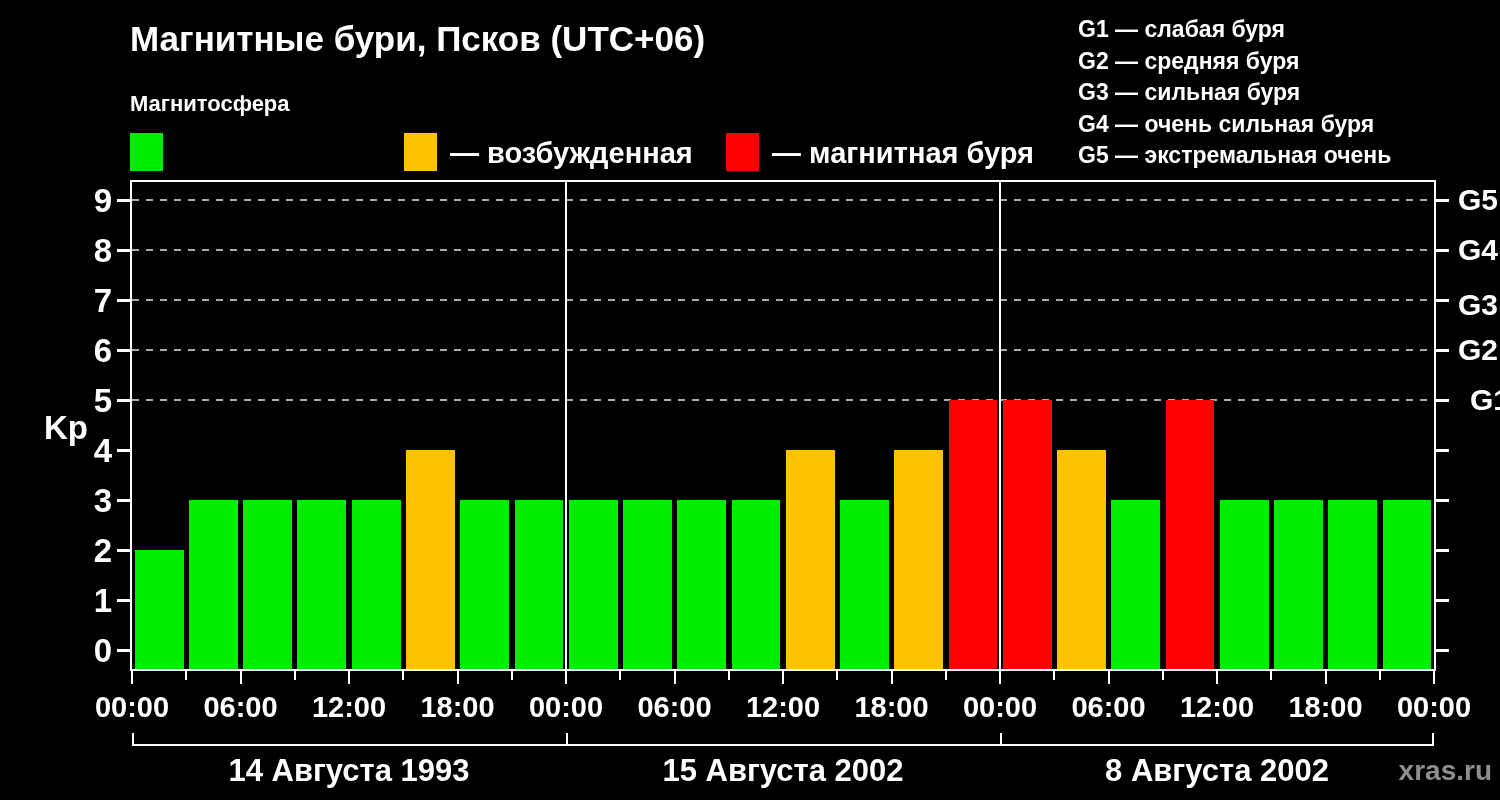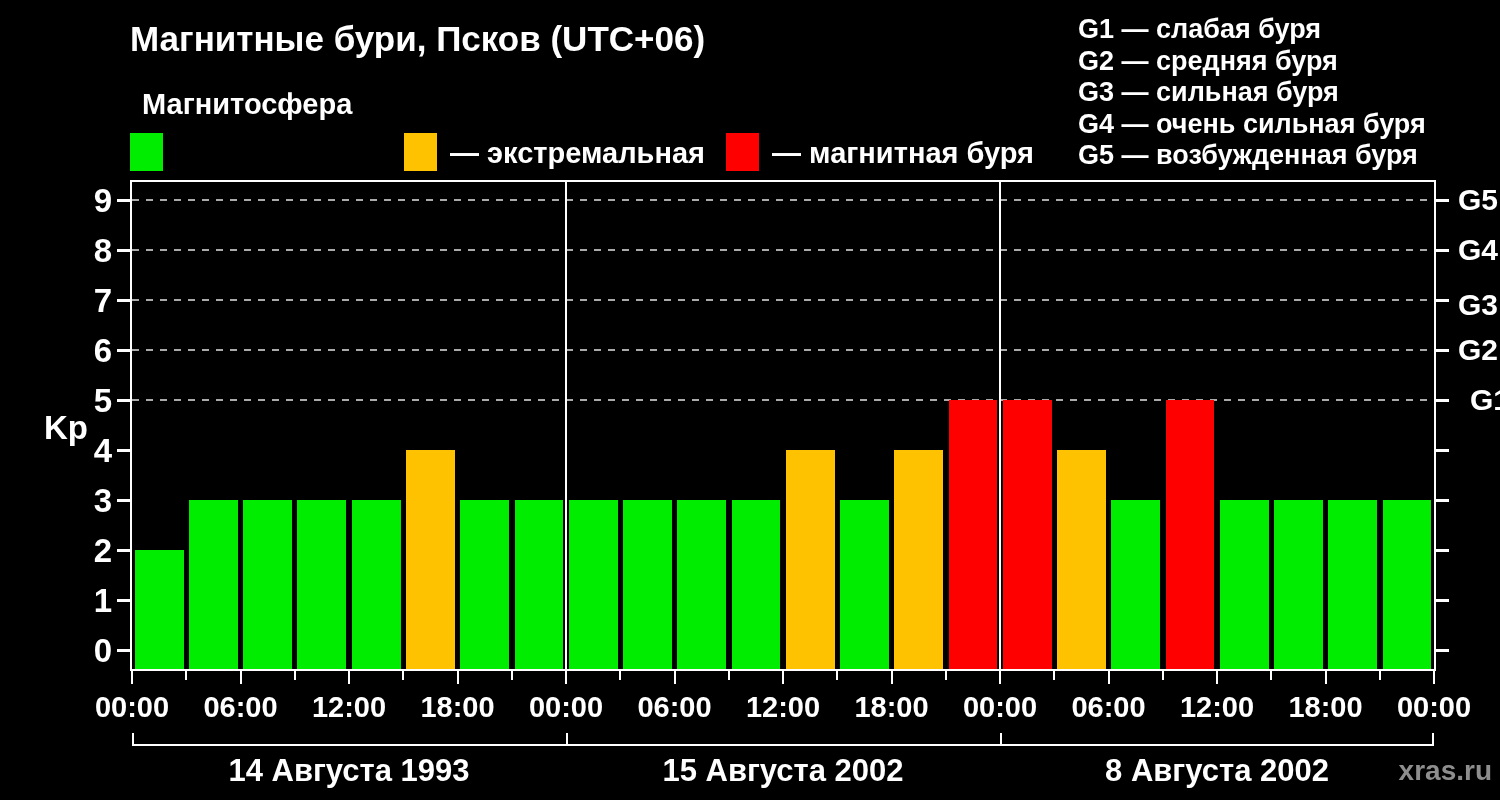--- a/index.html
+++ b/index.html
@@ -2,26 +2,26 @@
 <html><head>
 <meta charset="utf-8">
 <style>
   html,body{margin:0;padding:0;background:#000;}
   #figure{
     position:relative;width:1500px;height:800px;background:#000;overflow:hidden;
     font-family:"Liberation Sans","DejaVu Sans",sans-serif;font-weight:bold;color:#fff;
   }
   .abs{position:absolute;}
   .title{left:130px;top:20px;font-size:35px;line-height:38px;}
-  .subtitle{left:142px;top:88px;font-size:29px;line-height:32px;}
+  .subtitle{left:130px;top:88px;font-size:22px;line-height:32px;}
   .sw{width:33px;height:38px;top:133px;}
   .sw1{left:130px;} .sw2{left:404px;} .sw3{left:726px;}
   .leglbl{top:138px;font-size:29px;line-height:30px;}
   .ll1{left:176px;} .ll2{left:450px;} .ll3{left:772px;}
-  .glegend{left:1078px;top:14px;font-size:27px;line-height:31.6px;white-space:nowrap;}
+  .glegend{left:1078px;top:14px;font-size:23px;line-height:31.6px;white-space:nowrap;}
   .kp{left:44px;top:411px;font-size:33px;line-height:33px;}
   .watermark{right:8px;top:756px;font-size:28px;line-height:30px;color:#8e8e8e;}
   #chart-layer{position:absolute;left:0;top:0;width:1500px;height:800px;}
   .plot-border{border:2px solid #fff;background:transparent;}
   .grid{height:2px;background:repeating-linear-gradient(90deg,#aaa 0 7px,transparent 7px 14px);}
   .divider{width:2px;background:#fff;}
   .bar{}
   .ytick{height:3px;background:#fff;}
   .xtick{width:2px;background:#fff;}
   .ylab{font-size:33px;line-height:33px;text-align:right;width:72px;}
@@ -34,30 +34,30 @@
 </head>
 <body>
 
 <div id="figure">
 
   <div class="abs title">Магнитные бури, Псков (UTC+06)</div>
   <div class="abs subtitle">Магнитосфера</div>
 
   <span class="abs sw sw1" id="sw-quiet" style="background: rgb(0, 237, 0);"></span>
   <span class="abs sw sw2" id="sw-active" style="background: rgb(255, 194, 0);"></span>
-  <span class="abs leglbl ll2">— экстремальная</span>
+  <span class="abs leglbl ll2">— возбужденная</span>
   <span class="abs sw sw3" id="sw-storm" style="background: rgb(255, 0, 0);"></span>
   <span class="abs leglbl ll3">— магнитная буря</span>
 
   <div class="abs glegend">
     <div>G1 — слабая буря</div>
     <div>G2 — средняя буря</div>
     <div>G3 — сильная буря</div>
     <div>G4 — очень сильная буря</div>
-    <div>G5 — возбужденная буря</div>
+    <div>G5 — экстремальная очень</div>
   </div>
 
   <div class="abs kp">Kp</div>
 
   <div id="chart-layer">
       <div class="abs grid" style="left: 132px; top: 399px; width: 1302px;"></div>
       <div class="abs grid" style="left: 132px; top: 349px; width: 1302px;"></div>
       <div class="abs grid" style="left: 132px; top: 299px; width: 1302px;"></div>
       <div class="abs grid" style="left: 132px; top: 249px; width: 1302px;"></div>
       <div class="abs grid" style="left: 132px; top: 199px; width: 1302px;"></div>

